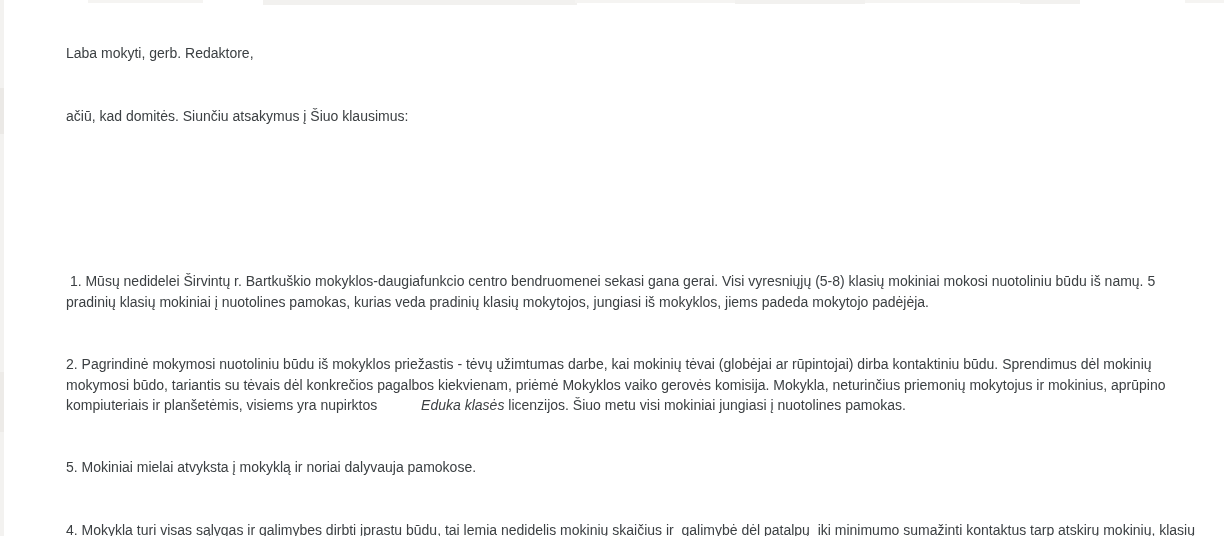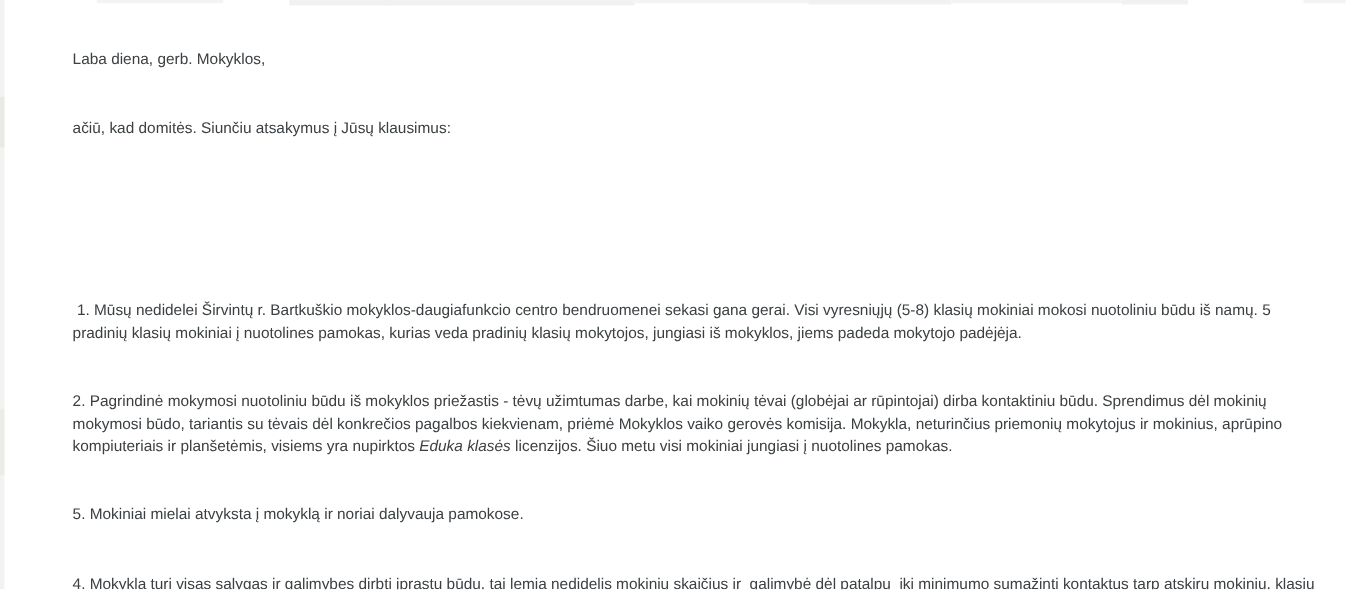--- a/index.html
+++ b/index.html
@@ -55,20 +55,21 @@
     line-height: 20.7px;
     color: #3c4043;
     white-space: pre-wrap;
   }
   .letter p {
     margin: 0;
     padding: 0;
   }
   .italic {
     font-style: italic;
+    margin-left: 40px;
   }
   .gap-1 { height: 20.7px; }
 </style>
 </head>
 <body>
 
 <div class="page">
 
   <div class="left-edge">
       <span class="seg1"></span>
@@ -78,22 +79,22 @@
   <div class="top-artifact ta-a"></div>
   <div class="top-artifact ta-b"></div>
   <div class="top-artifact ta-c"></div>
   <div class="top-artifact ta-d"></div>
   <div class="top-artifact ta-e"></div>
   <div class="top-artifact ta-f"></div>
   <div class="top-artifact ta-g"></div>
   <div class="top-artifact ta-h"></div>
 
   <div class="letter">
-    <p>Laba diena, gerb. Mokyklos,</p>
-    <p>ačiū, kad domitės. Siunčiu atsakymus į Jūsų klausimus:</p>
+    <p>Laba mokyti, gerb. Redaktore,</p>
+    <p>ačiū, kad domitės. Siunčiu atsakymus į Šiuo klausimus:</p>
 
     <div class="gap-1"></div>
 
     <p> 1. Mūsų nedidelei Širvintų r. Bartkuškio mokyklos-daugiafunkcio centro bendruomenei sekasi gana gerai. Visi vyresniųjų (5-8) klasių mokiniai mokosi nuotoliniu būdu iš namų. 5 pradinių klasių mokiniai į nuotolines pamokas, kurias veda pradinių klasių mokytojos, jungiasi iš mokyklos, jiems padeda mokytojo padėjėja.</p>
     <p><span>2. Pagrindinė mokymosi nuotoliniu būdu iš mokyklos priežastis - tėvų užimtumas darbe, kai mokinių tėvai (globėjai ar rūpintojai) dirba kontaktiniu būdu. Sprendimus dėl mokinių mokymosi būdo, tariantis su tėvais dėl konkrečios pagalbos kiekvienam, priėmė Mokyklos vaiko gerovės komisija. Mokykla, neturinčius priemonių mokytojus ir mokinius, aprūpino kompiuteriais ir planšetėmis, visiems yra nupirktos </span><span class="italic">Eduka klasės</span><span> licenzijos. Šiuo metu visi mokiniai jungiasi į nuotolines pamokas.</span></p>
     <p>5. Mokiniai mielai atvyksta į mokyklą ir noriai dalyvauja pamokose.</p>
     <p>4. Mokykla turi visas sąlygas ir galimybes dirbti įprastu būdu, tai lemia nedidelis mokinių skaičius ir  galimybė dėl patalpų  iki minimumo sumažinti kontaktus tarp atskirų mokinių, klasių ir mokytojų. Mokytis nuotoliniu būdu pradėjome vėliau už kitus -  tik nuo gruodžio 2 d. Ir dabar esame pasirengę kontaktiniu būdu mokyti visus mokinius, kai tik bus leista dėl epidemiologinės situacijos.</p>
     
     
     

